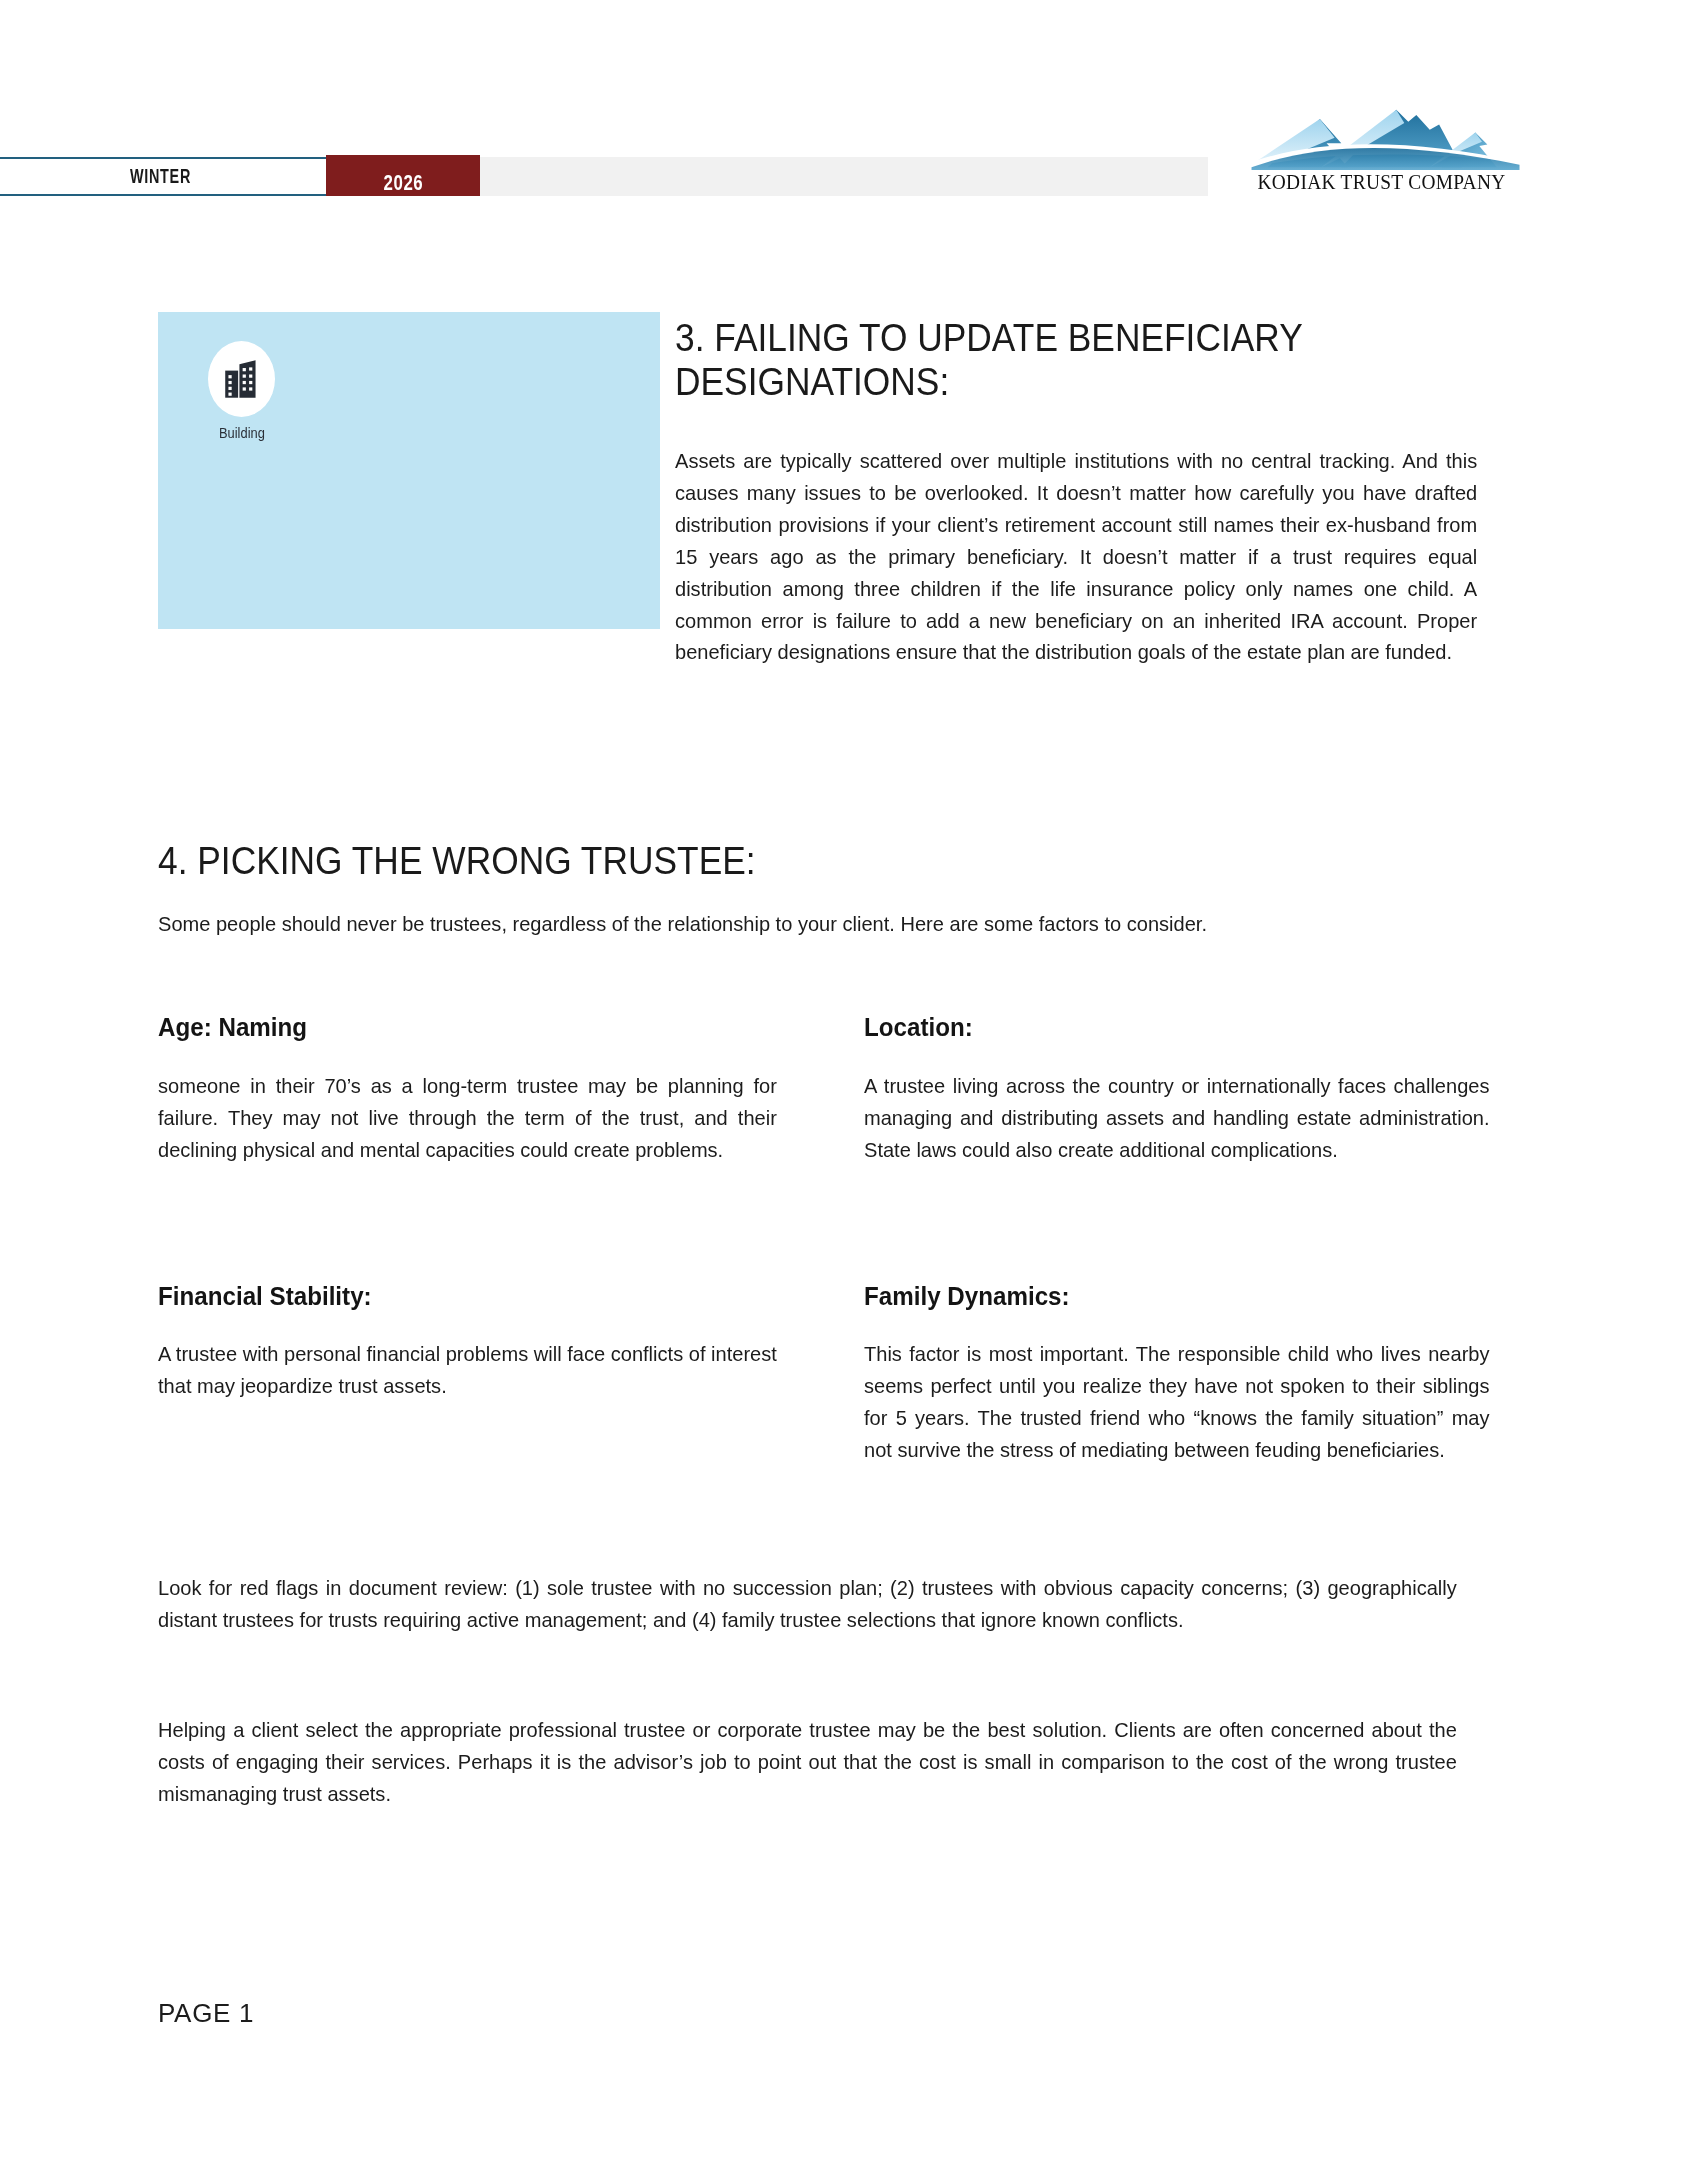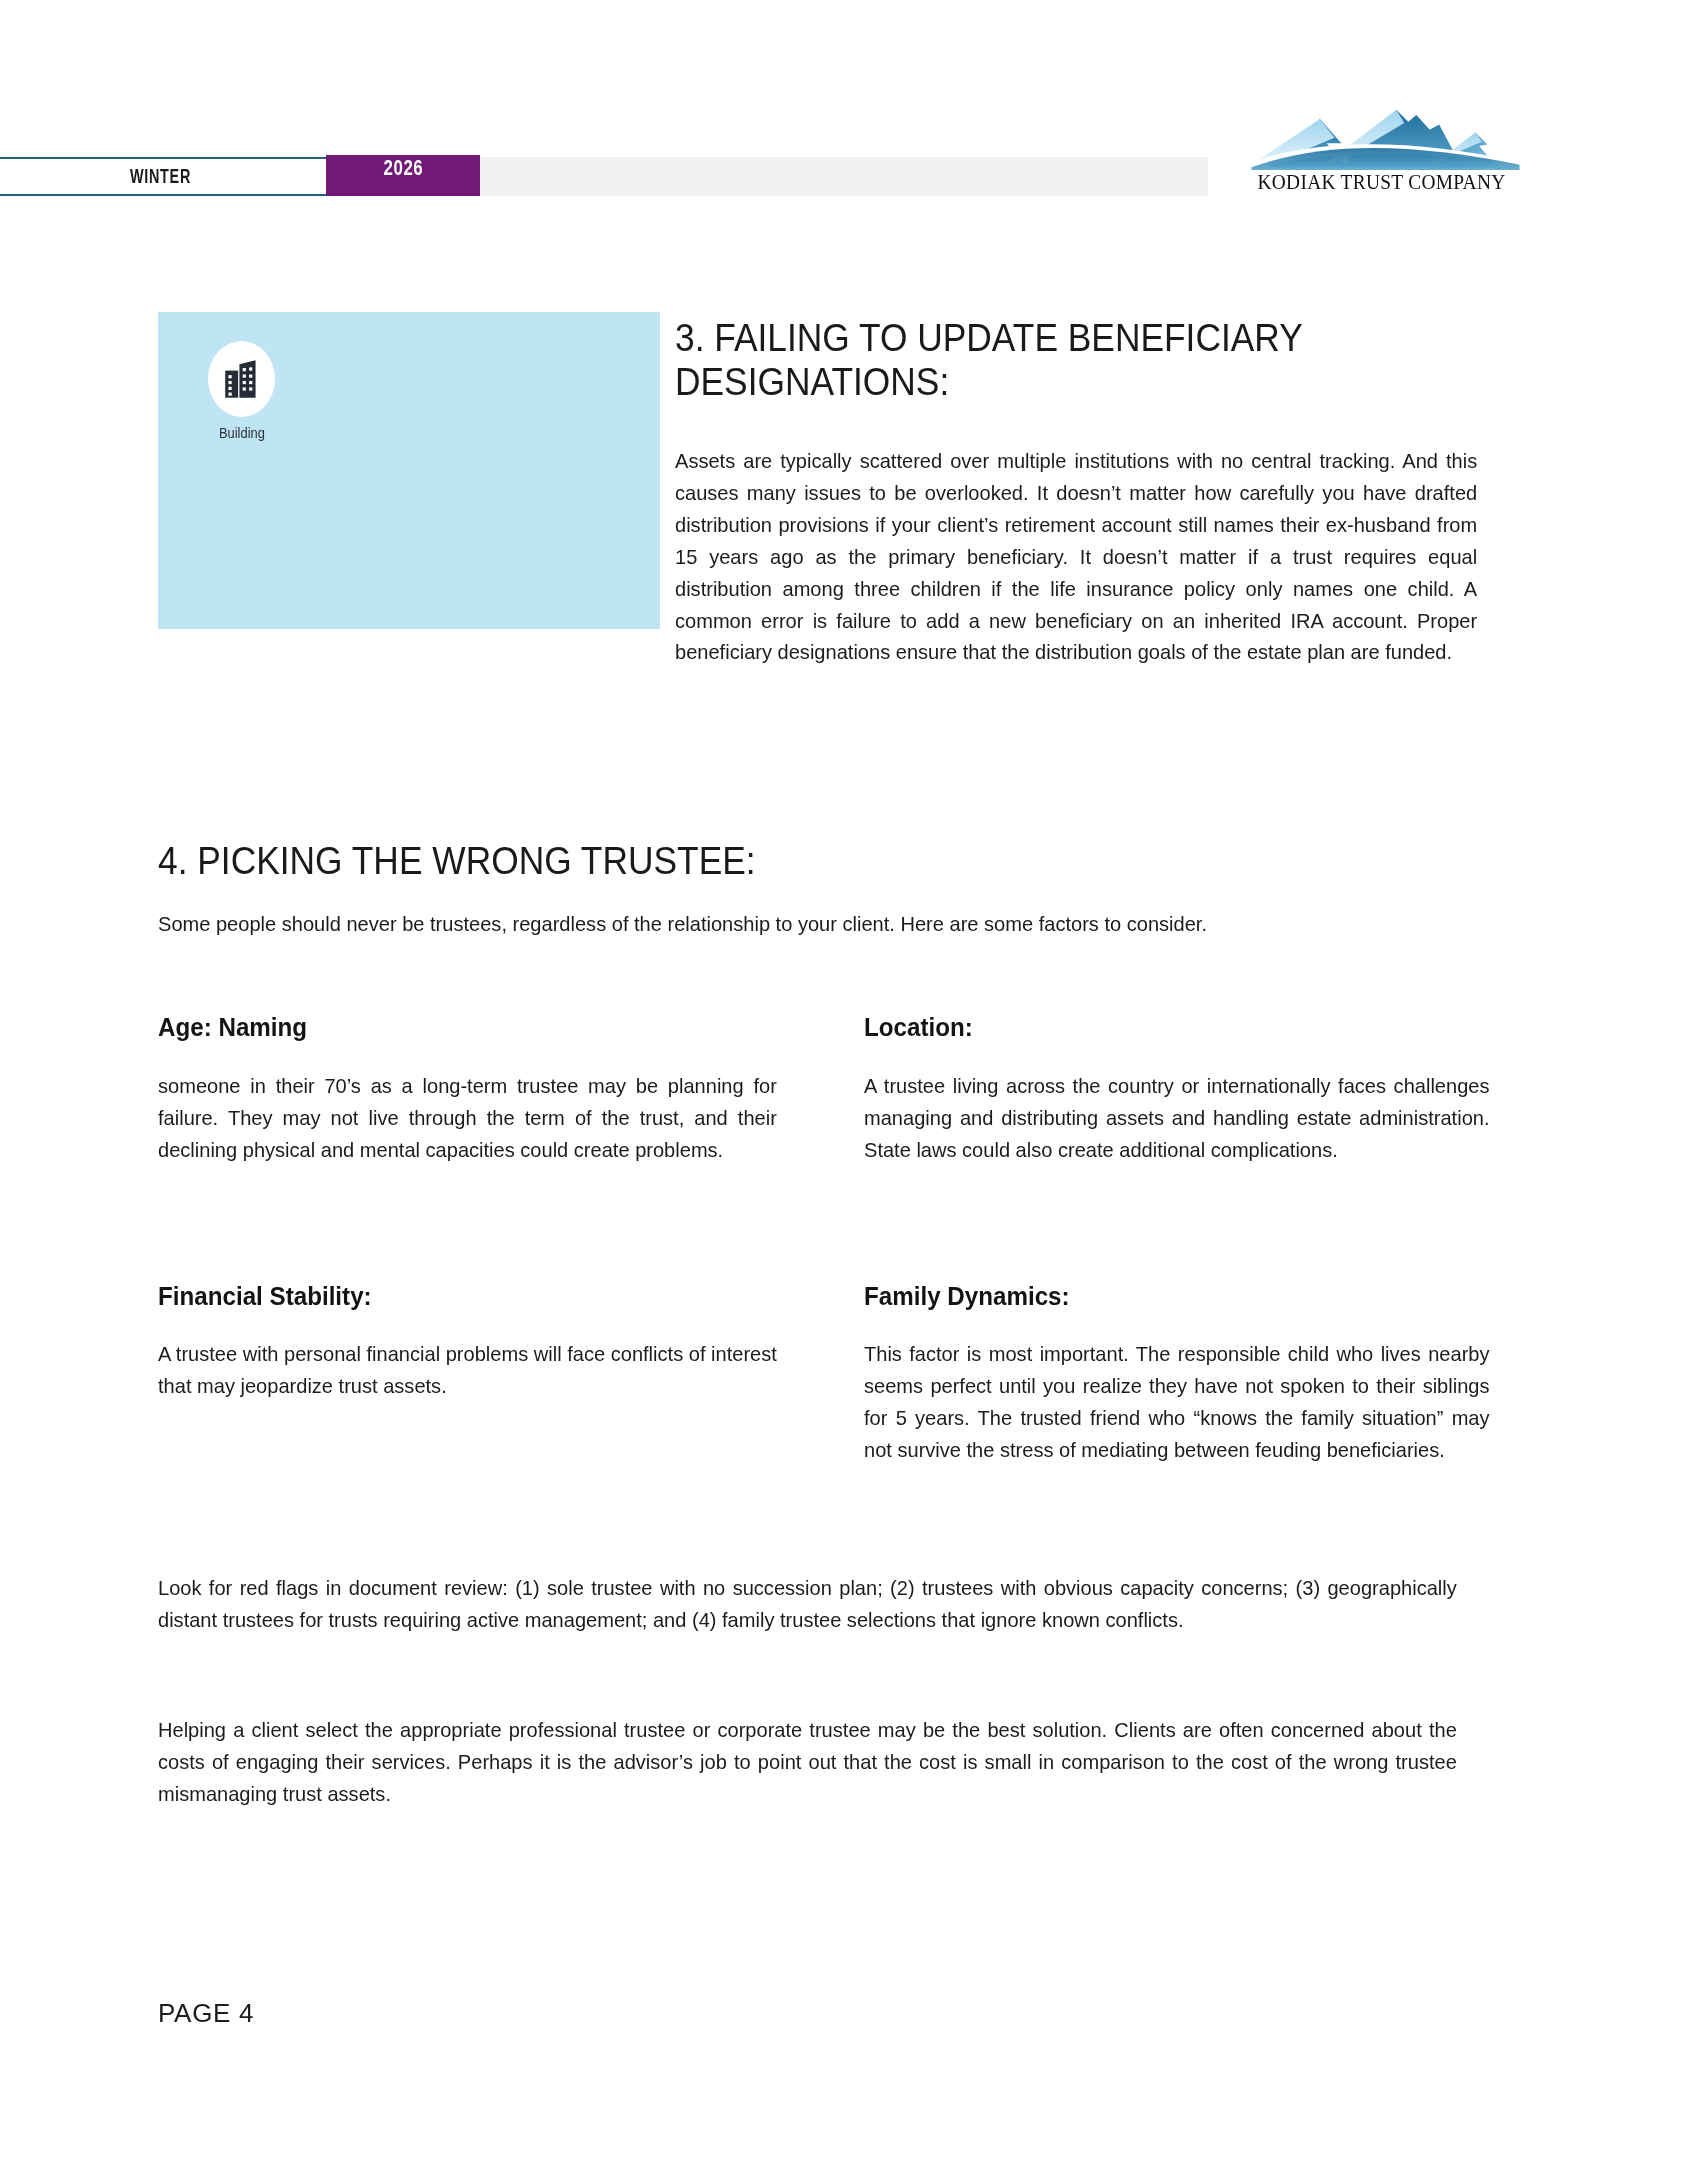--- a/index.html
+++ b/index.html
@@ -62,23 +62,23 @@
     transform: scaleX(0.72);
     transform-origin: center;
     white-space: nowrap;
   }
   .hdr-yearbox {
     position: absolute;
     left: 326px;
     top: -2px;
     width: 154px;
     height: 41px;
-    background: #701a75;
+    background: #7f1d1d;
     display: flex;
-    align-items: flex-start;
+    align-items: flex-end;
     justify-content: center;
   }
   .hdr-year-label {
     font-family: "Liberation Sans Narrow", "Liberation Sans", sans-serif;
     font-weight: bold;
     font-size: 21.6px;
     letter-spacing: 0.7px;
     color: #ffffff;
     transform: scaleX(0.78);
     transform-origin: center;
@@ -305,16 +305,16 @@
 
   <div class="sub-heading" id="sub-fin-head">Financial Stability:</div>
   <div class="body-text" id="sub-fin-body">A trustee with personal financial problems will face conflicts of interest that may jeopardize trust assets.</div>
 
   <div class="sub-heading" id="sub-fam-head">Family Dynamics:</div>
   <div class="body-text" id="sub-fam-body">This factor is most important.  The responsible child who lives nearby seems perfect until you realize they have not spoken to their siblings for 5 years.  The trusted friend who “knows the family situation” may not survive the stress of mediating between feuding beneficiaries.</div>
 
   <div class="body-text" id="closing-1">Look for red flags in document review: (1) sole trustee with no succession plan; (2) trustees with obvious capacity concerns; (3) geographically distant trustees for trusts requiring active management; and (4) family trustee selections that ignore known conflicts.</div>
   <div class="body-text" id="closing-2">Helping a client select the appropriate professional trustee or corporate trustee may be the best solution.  Clients are often concerned about the costs of engaging their services.  Perhaps it is the advisor’s job to point out that the cost is small in comparison to the cost of the wrong trustee mismanaging trust assets.</div>
 
-  <div id="page-number">PAGE 4</div>
+  <div id="page-number">PAGE 1</div>
 
 </div>
 
 
 </body></html>

